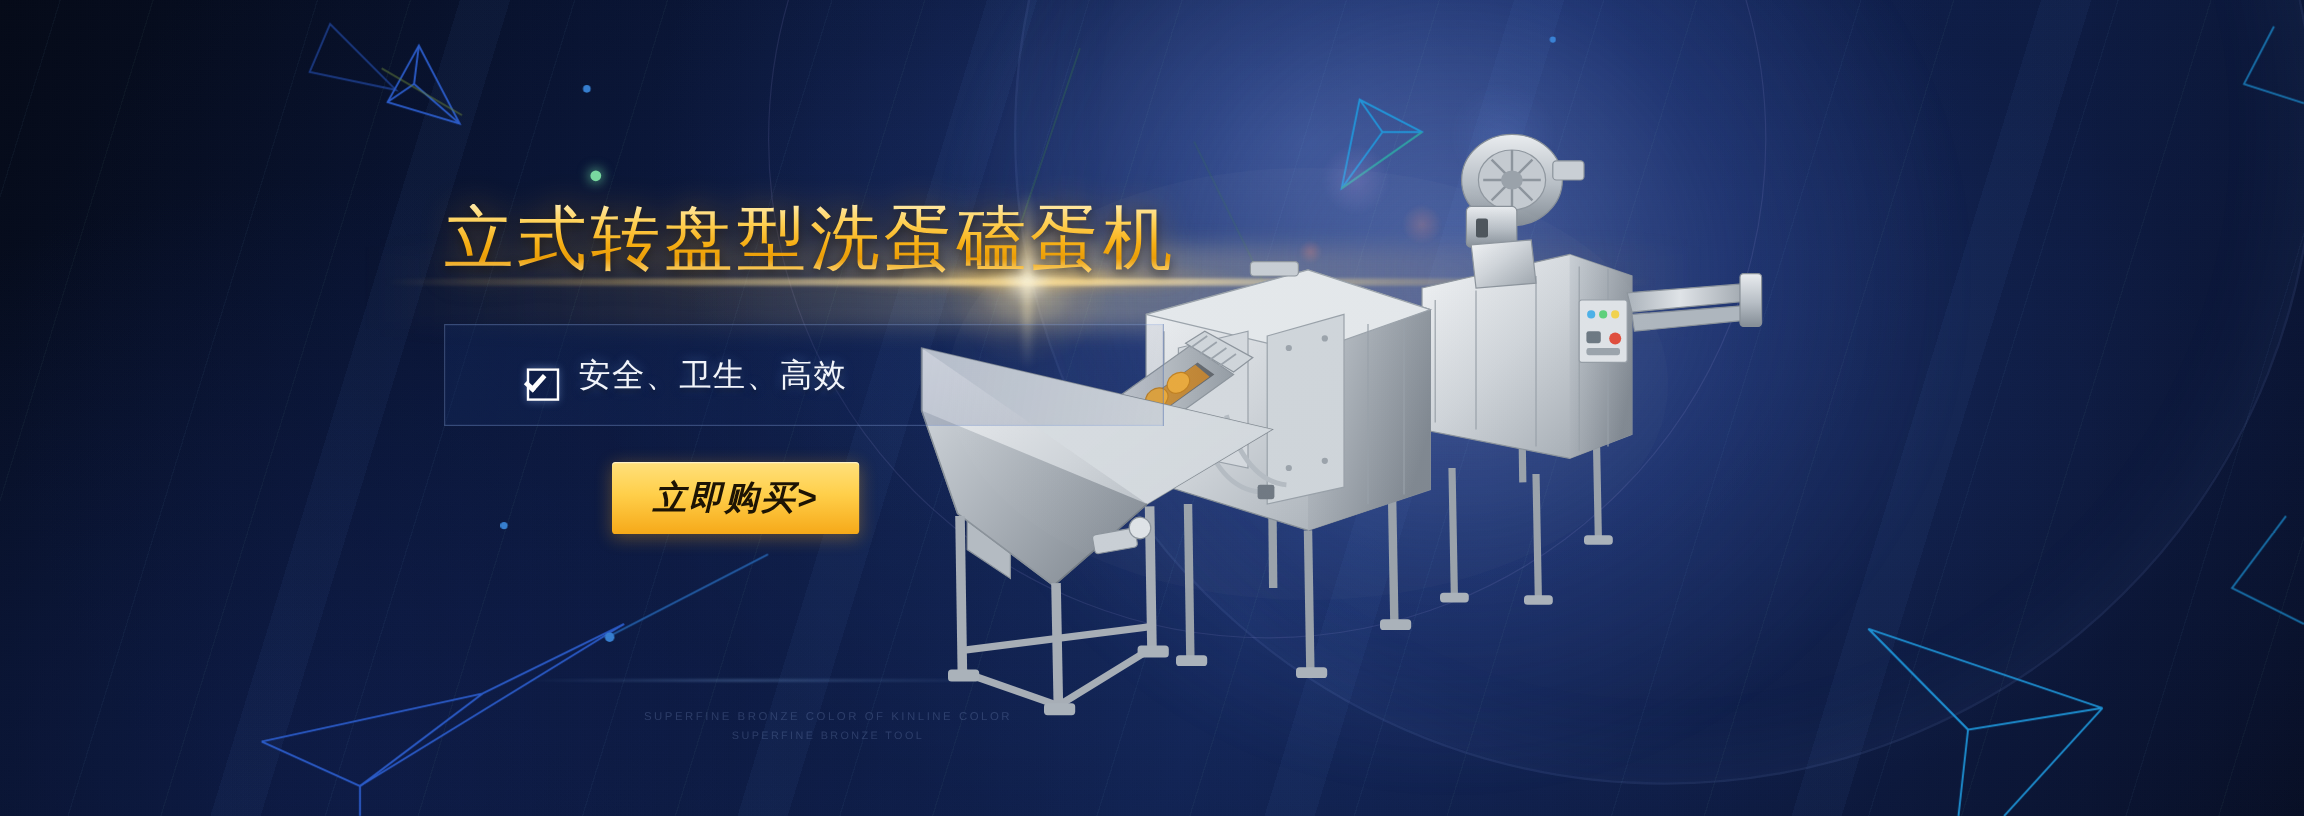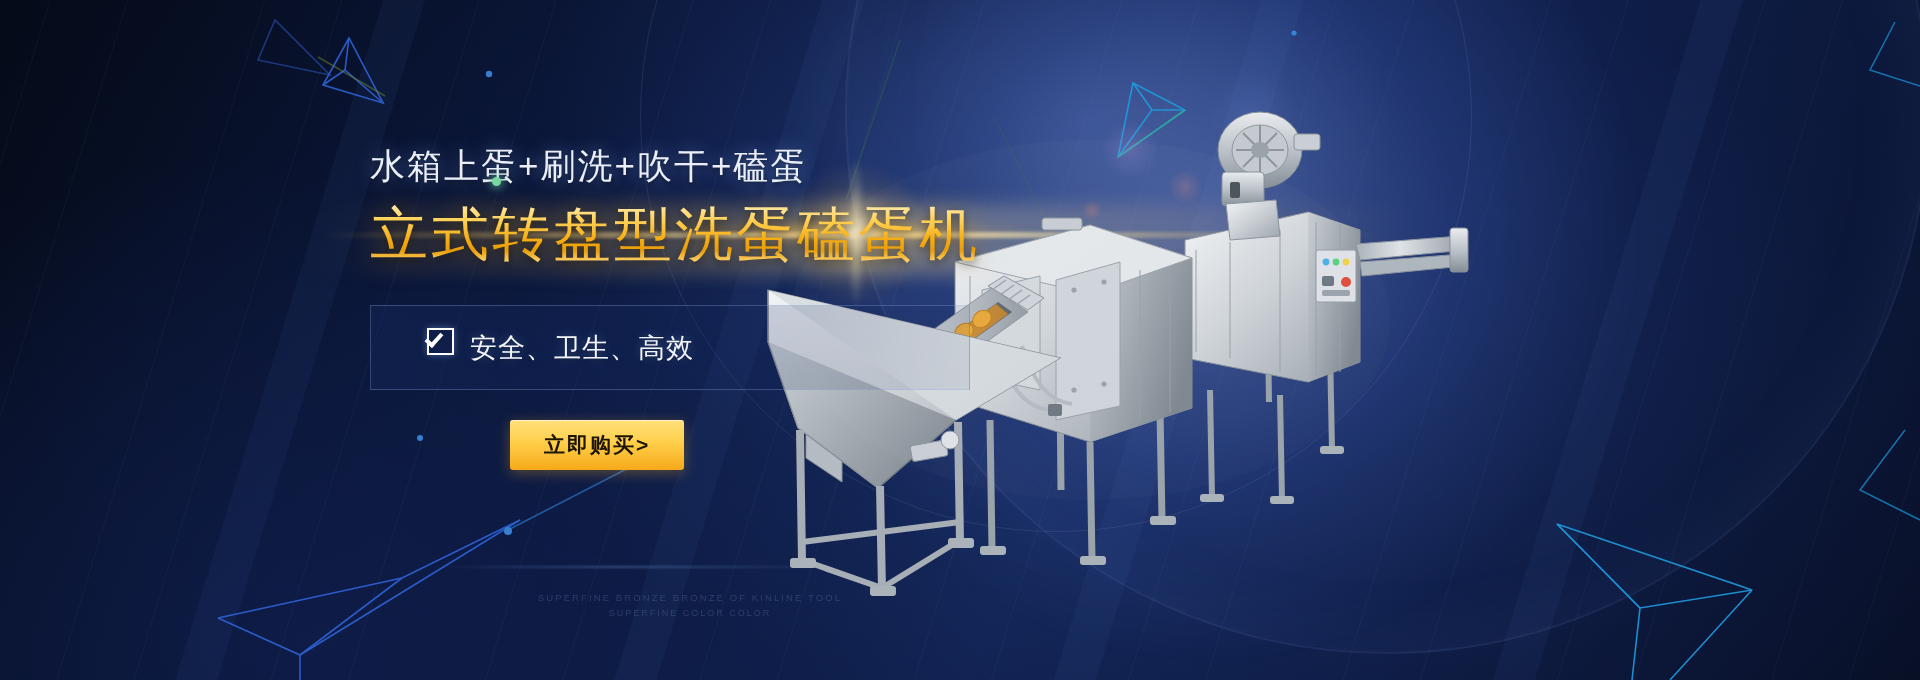--- a/index.html
+++ b/index.html
@@ -117,42 +117,44 @@
   .dot-green{position:absolute;left:122px;top:-28px;width:9px;height:9px;border-radius:50%;
     background:#79d8a0;box-shadow:0 0 9px 2px rgba(110,220,160,.55);}
 
   .features{
     margin-top:34px;width:600px;
     border:1px solid rgba(150,180,235,.30);
     background:linear-gradient(100deg, rgba(22,46,100,.34) 0%, rgba(18,38,92,.20) 60%, rgba(14,30,76,.06) 100%);
     padding:22px 0 20px 56px;box-sizing:border-box;
   }
   .feature{
-    display:flex;align-items:flex-start;gap:16px;
+    display:flex;align-items:flex-end;gap:16px;
     font-size:27px;color:#f2f5fb;letter-spacing:1px;line-height:1.5;
     text-shadow:0 0 10px rgba(120,160,240,.45), 0 2px 4px rgba(0,0,0,.55);
+    margin-left:12px;
   }
   .feature + .feature{margin-top:10px;}
   .check{
     width:23px;height:23px;flex:0 0 23px;border:2px solid #ffffff;position:relative;
     box-shadow:0 0 7px rgba(150,190,255,.4);
   }
   .check::after{
     content:"";position:absolute;left:3px;top:8px;width:13px;height:6px;
     border-left:4px solid #fff;border-bottom:4px solid #fff;
     transform:rotate(-48deg);transform-origin:left bottom;
   }
 
   .cta{
     display:inline-block;margin-top:30px;margin-left:140px;
-    padding:11px 34px;font-size:21px;letter-spacing:2px;color:#1d1404;font-weight:bold;
+    padding:11px 34px;font-size:28px;letter-spacing:2px;color:#1d1404;font-weight:bold;
     background:linear-gradient(180deg,#ffe07c 0%,#ffcf4a 45%,#f6a919 100%);
     border:none;border-radius:3px;cursor:pointer;
     box-shadow:0 3px 14px rgba(255,175,30,.32), inset 0 1px 0 rgba(255,255,255,.55);
     font-family:"Liberation Sans","DejaVu Sans",sans-serif;
+    font-style:italic;
   }
 
   .watermark{
     position:absolute;left:370px;top:590px;width:640px;text-align:center;
     pointer-events:none;
   }
   .wm-line{
     font-size:9.5px;letter-spacing:2.1px;color:rgba(150,175,225,.22);
     font-family:"Liberation Sans","DejaVu Sans",sans-serif;line-height:1.7;
   }
@@ -418,35 +420,34 @@
           <circle cx="190" cy="350" r="9" fill="#dfe3e7" stroke="#8b939b"></circle>
         </g>
       </g>
 
       <ellipse cx="330" cy="230" rx="300" ry="180" fill="url(#st1)" opacity=".03"></ellipse>
     </svg>
   </div>
 
   <div class="copy">
 
-    <div class="subtitle">水箱上蛋+刷洗+吹干+磕蛋</div>
 
     <div class="title-wrap">
       <span class="dot-green"></span>
       <div class="title">立式转盘型洗蛋磕蛋机</div>
     </div>
 
     <div class="features">
       <div class="feature">
         <span class="check"></span>
         <span>安全、卫生、高效</span>
       </div>
     </div>
 
     <button class="cta">立即购买&gt;</button>
   </div>
 
   <div class="watermark">
-    <div class="wm-line">SUPERFINE BRONZE BRONZE OF KINLINE TOOL</div>
-    <div class="wm-line second">SUPERFINE COLOR COLOR</div>
+    <div class="wm-line">SUPERFINE BRONZE COLOR OF KINLINE COLOR</div>
+    <div class="wm-line second">SUPERFINE BRONZE TOOL</div>
   </div>
 
 </div>
 
 </body></html>

